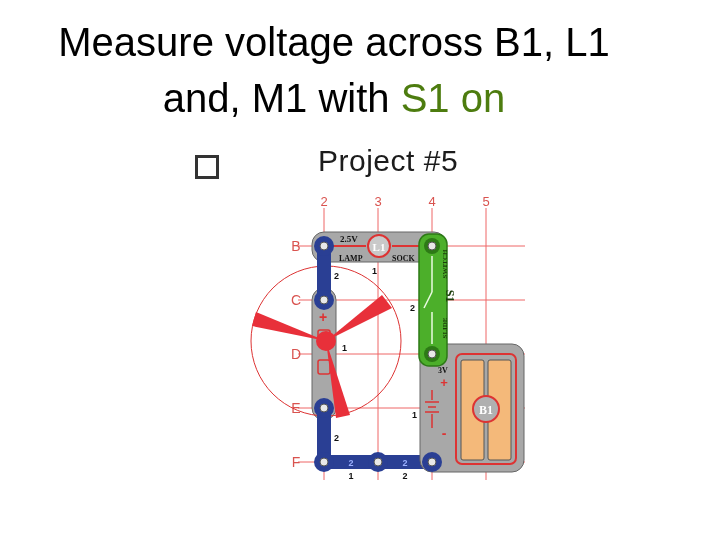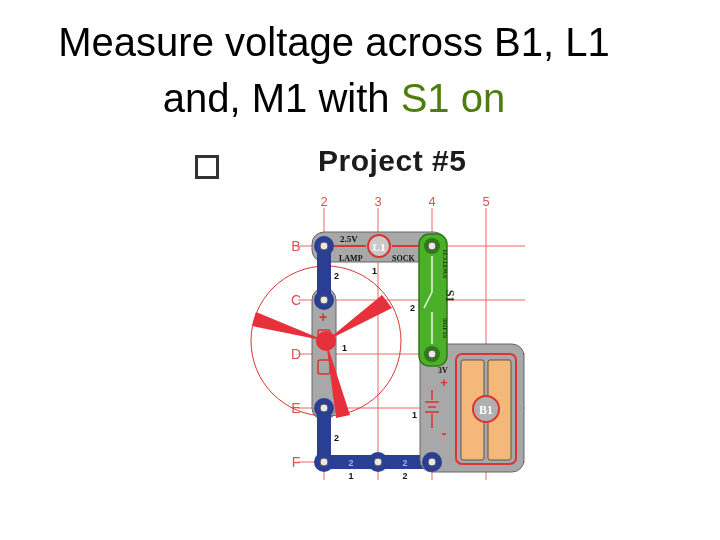--- a/index.html
+++ b/index.html
@@ -1,20 +1,20 @@
 <!DOCTYPE html>
 <html><head>
 <meta charset="utf-8">
 <style>
   html, body { margin:0; padding:0; }
   body { width:720px; height:540px; background:#ffffff; position:relative; overflow:hidden; font-family:"Liberation Sans", sans-serif; }
   .title { position:absolute; left:0; top:14px; width:668px; text-align:center; font-size:40px; line-height:56px; color:#000; }
   .title .green { color:#4d7c0f; }
   .checkbox { position:absolute; left:195px; top:155px; width:24px; height:24px; border:3px solid #333; box-sizing:border-box; }
-  .proj { position:absolute; left:318px; top:144px; font-size:30px; font-weight:bold; color:#1c1c1c; letter-spacing:0.5px; }
+  .proj { position:absolute; left:318px; top:144px; font-size:30px; font-weight:normal; color:#1c1c1c; letter-spacing:0.5px; }
   svg.board { position:absolute; left:0; top:0; }
 </style>
 </head>
 <body>
 
 <div class="title">
   <div>Measure voltage across B1, L1</div>
   <div><span>and, M1 with </span><span class="green">S1 on</span></div>
 </div>
 

